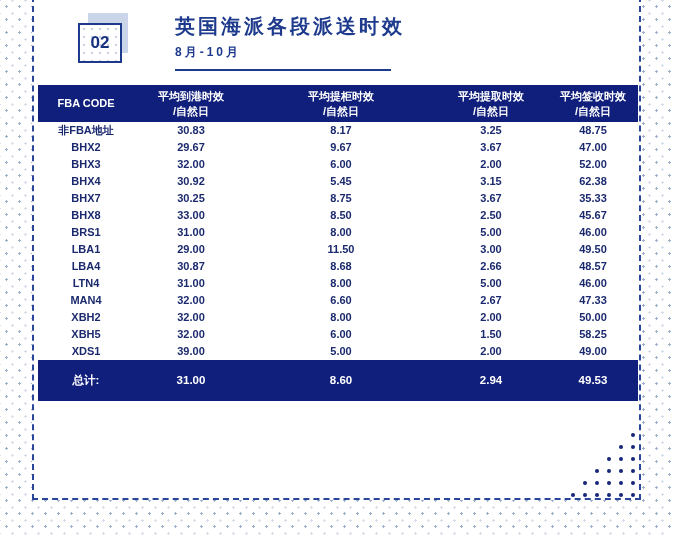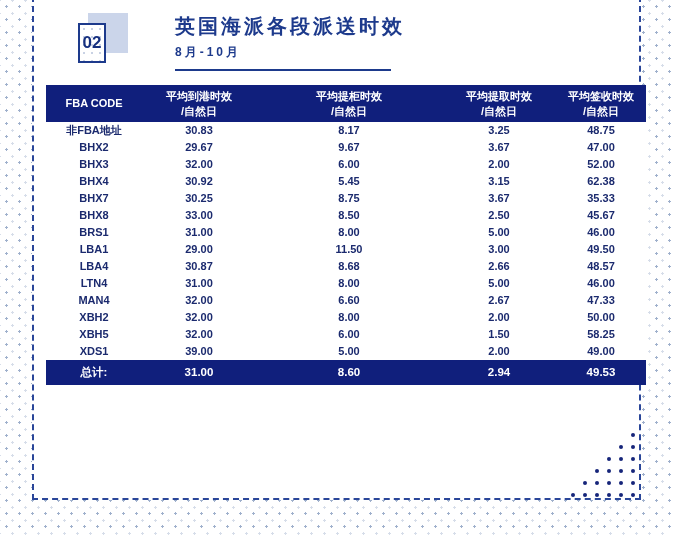--- a/index.html
+++ b/index.html
@@ -21,21 +21,21 @@
     border:2px dashed #2a4699;
     background:#ffffff;
   }
 
   .badge-shadow {
     position:absolute; left:54px; top:25px;
     width:40px; height:40px; background:#cbd5ea;
   }
   .badge-box {
     position:absolute; left:44px; top:35px;
-    width:28px; height:40px;
+    width:44px; height:40px;
     border:2px solid #1d3a8c;
     background-color:#ffffff;
     background-image:radial-gradient(circle, #c9d2e4 0.9px, transparent 1.1px);
     background-size:8px 8px;
     display:flex; align-items:center; justify-content:center;
     font-size:17px; font-weight:bold; color:#16307f;
   }
 
   .title-block { position:absolute; left:141px; top:26px; }
   .title-line1 {
@@ -45,38 +45,38 @@
   .title-line2 {
     font-size:12px; font-weight:bold; color:#1d3a8c;
     letter-spacing:3px; line-height:24px; margin-top:2px;
   }
   .title-underline {
     position:absolute; left:141px; top:81px;
     width:216px; height:2px; background:#1d3a8c;
   }
 
   table.timing {
-    position:absolute; left:12px; top:97px;
+    position:absolute; left:4px; top:97px;
     width:600px; border-collapse:collapse; table-layout:fixed;
   }
   table.timing thead th {
     background:#101f7c; color:#ffffff;
     font-size:11px; font-weight:bold;
     height:37px; line-height:1.35; text-align:center;
     vertical-align:middle; padding:0;
   }
   table.timing thead th .h2 { display:block; }
   table.timing tbody td {
     height:17px; line-height:17px; padding:0;
     font-size:11px; font-weight:bold; color:#1b2a6e;
     text-align:center; background:#ffffff; white-space:nowrap;
   }
   table.timing tfoot td {
     background:#101f7c; color:#ffffff;
-    height:25px; line-height:25px; padding:0;
+    height:25px; line-height:25px; padding:8px;
     font-size:11.5px; font-weight:bold; text-align:center;
   }
 
   .corner-dots {
     position:absolute; right:4px; bottom:1px;
     display:flex; flex-direction:column; align-items:flex-end; gap:8px;
   }
   .dot-row { display:flex; gap:8px; }
   .tri-dot { width:4px; height:4px; border-radius:50%; background:#16257a; display:block; }
 </style>

